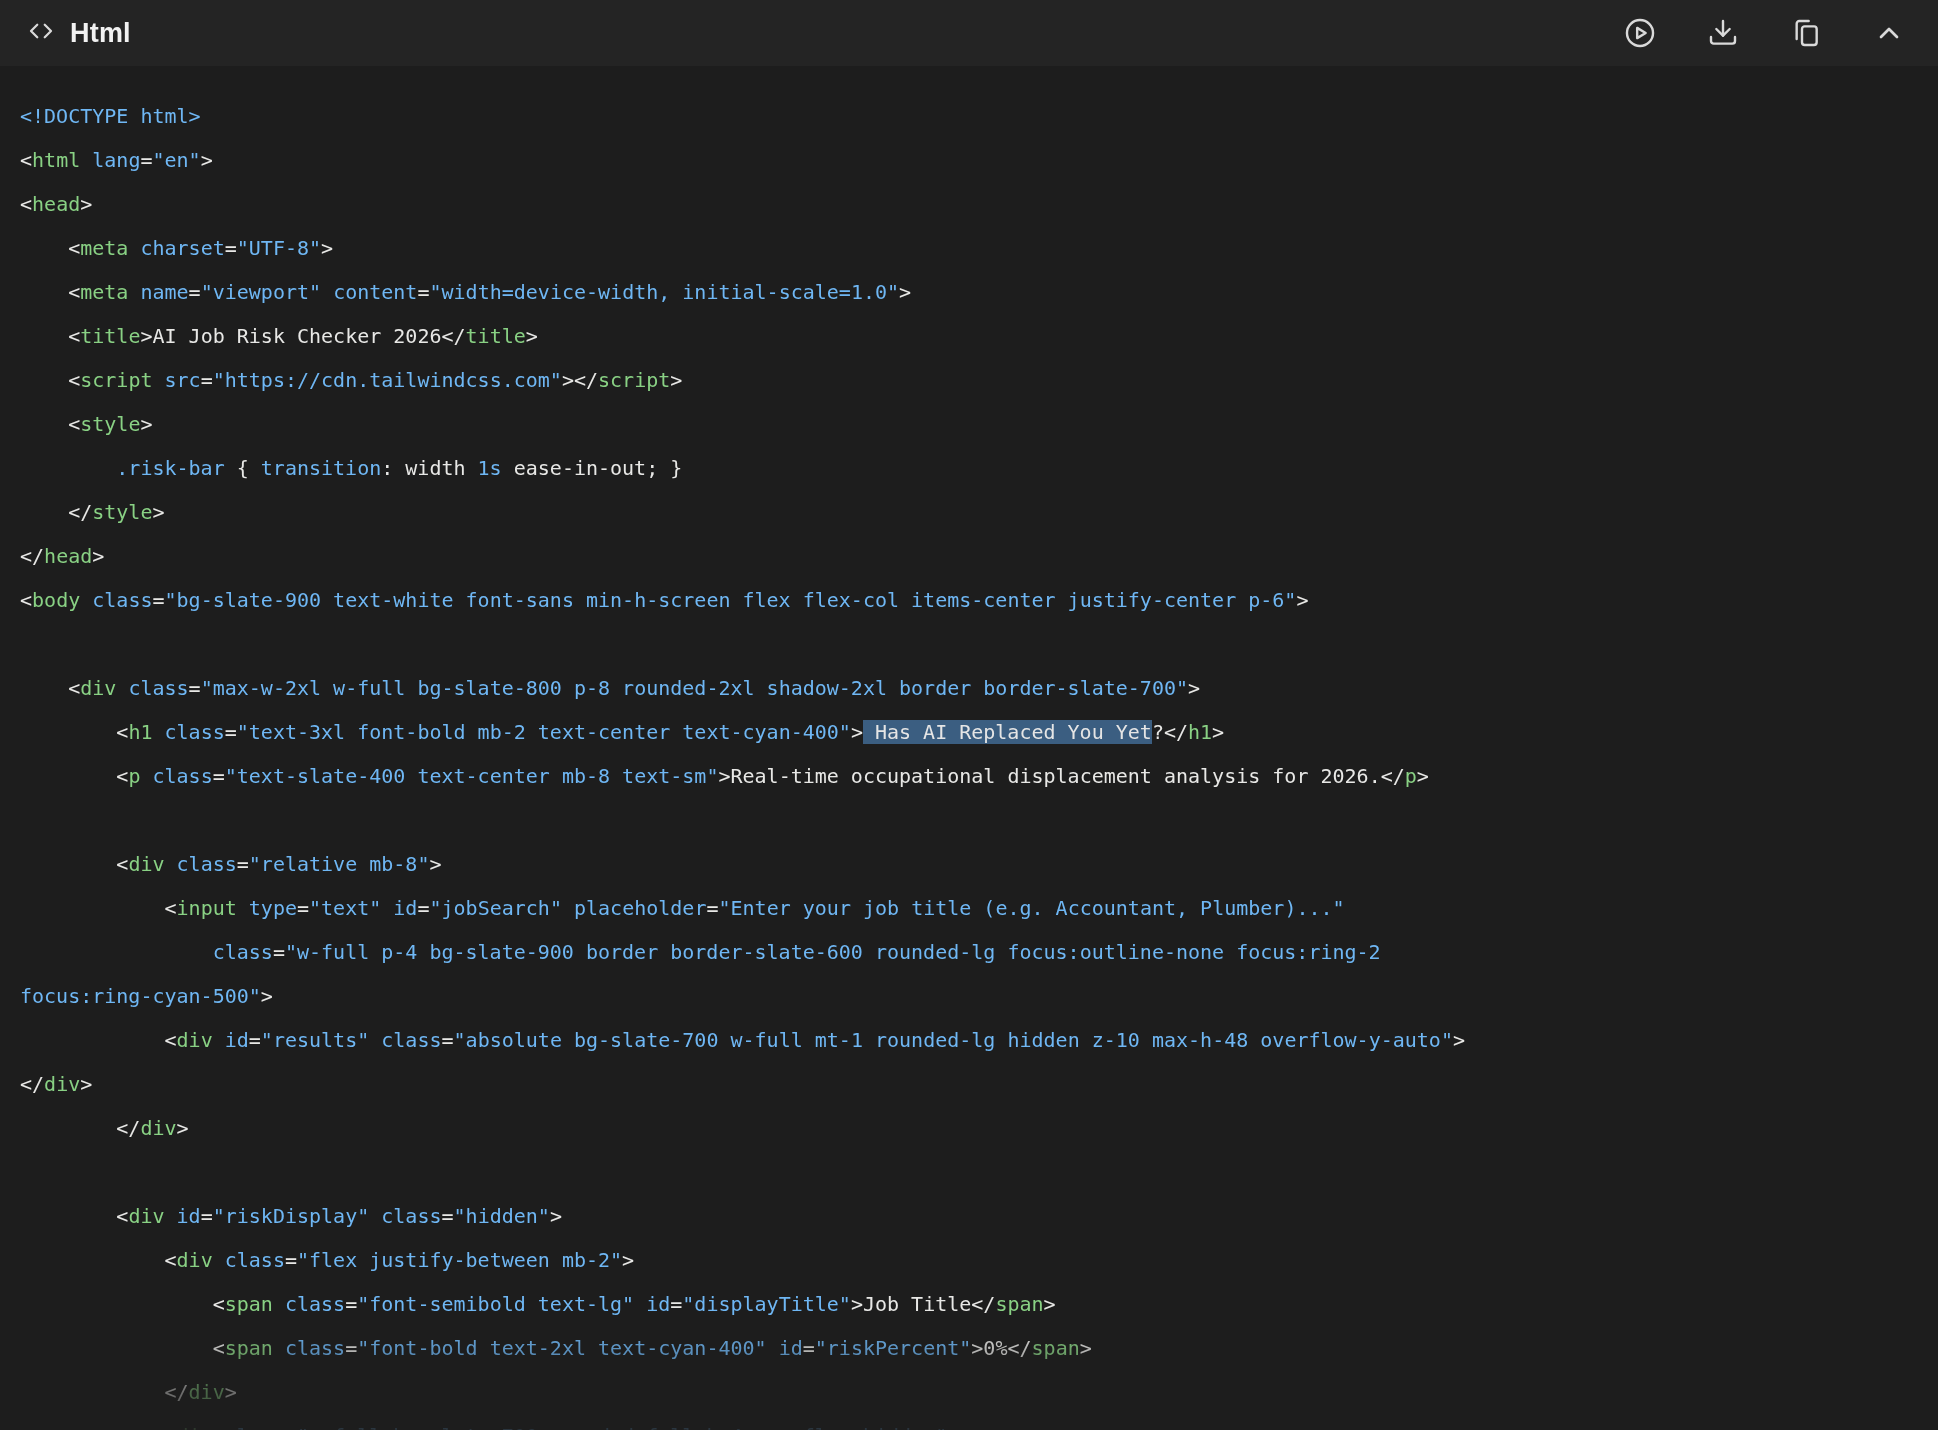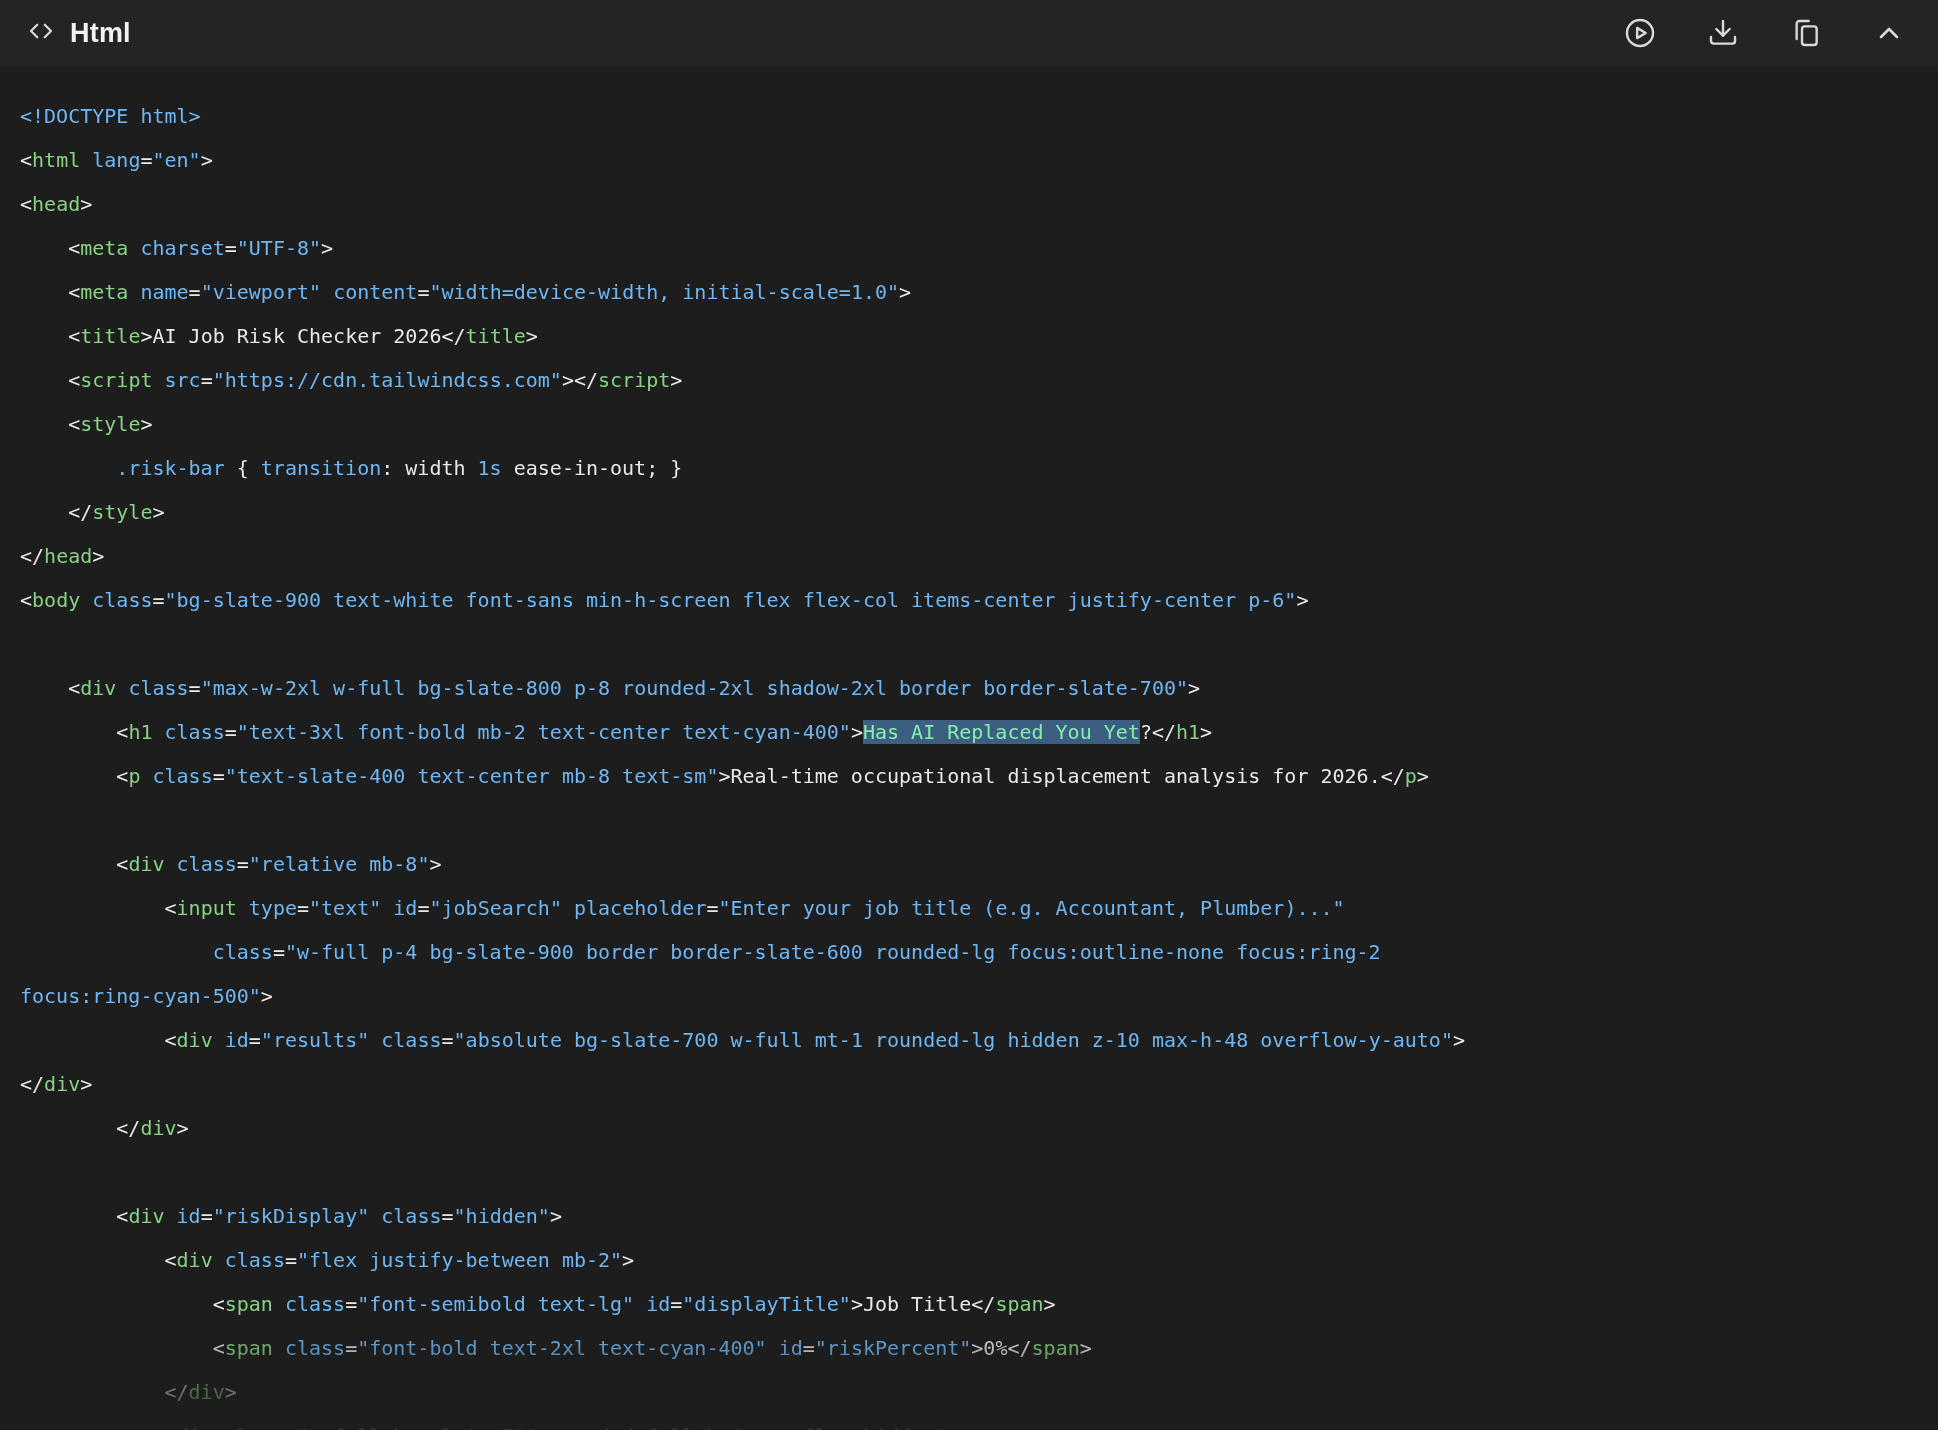--- a/index.html
+++ b/index.html
@@ -34,21 +34,21 @@
     font-family:"DejaVu Sans Mono", monospace;
     font-size:20px;
     line-height:44px;
     white-space:pre;
     overflow:hidden;
   }
   .code-line{height:44px;}
   .tok-w{color:#e8e8e6;}
   .tok-g{color:#89d184;}
   .tok-b{color:#6fb7f4;}
-  .tok-sel{color:#86efac;background:#3b5e81;}
+  .tok-sel{color:#e5e5e5;background:#3b5e81;padding-left:12px;}
   
   #fade{
     position:absolute;left:0;right:0;bottom:0;height:110px;
     background:linear-gradient(to bottom, rgba(29,29,29,0) 0%, rgba(29,29,29,0.55) 60%, rgba(29,29,29,0.85) 100%);
     pointer-events:none;
   }
 </style>
 </head>
 <body>
 

